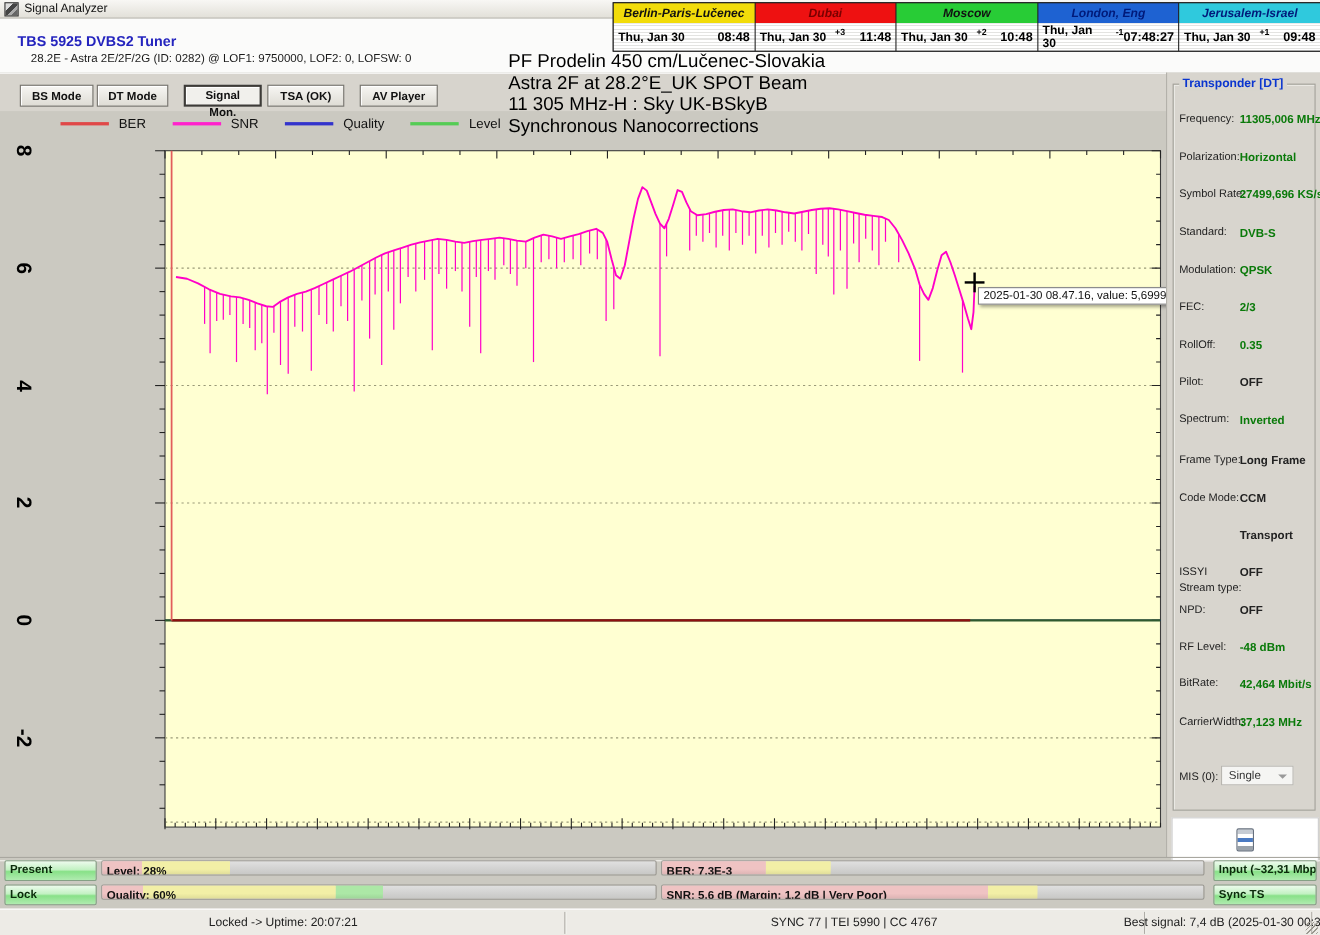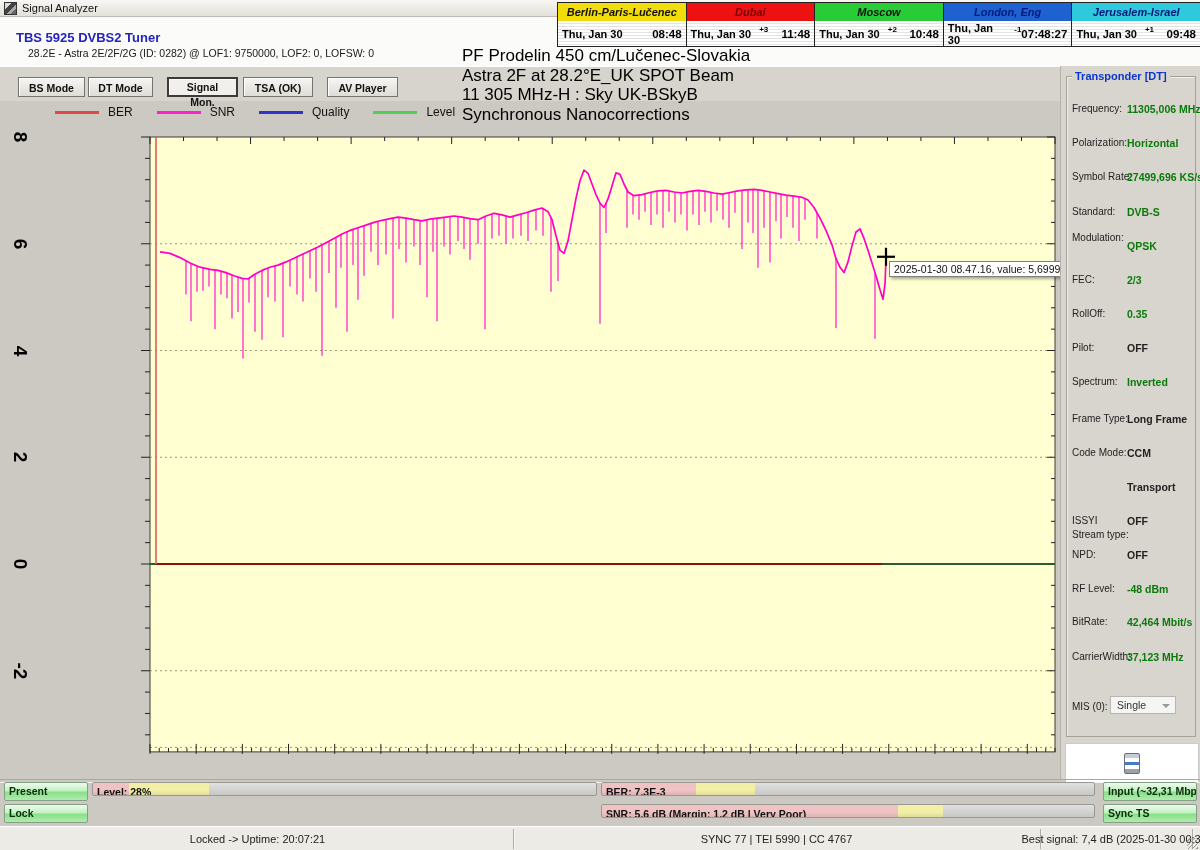--- a/index.html
+++ b/index.html
@@ -483,21 +483,21 @@
   <div class="gbtitle">Transponder [DT]</div>
   <div id="transponder-rows">
       <div class="tlabel" style="top: 103px;">Frequency:</div>
       <div class="tvalue green" style="top: 103px;">11305,006 MHz</div>
       <div class="tlabel" style="top: 137px;">Polarization:</div>
       <div class="tvalue green" style="top: 137px;">Horizontal</div>
       <div class="tlabel" style="top: 171px;">Symbol Rate:</div>
       <div class="tvalue green" style="top: 171px;">27499,696 KS/s</div>
       <div class="tlabel" style="top: 206px;">Standard:</div>
       <div class="tvalue green" style="top: 206px;">DVB-S</div>
-      <div class="tlabel" style="top: 232px;">Modulation:</div>
+      <div class="tlabel" style="top: 240px;">Modulation:</div>
       <div class="tvalue green" style="top: 240px;">QPSK</div>
       <div class="tlabel" style="top: 274px;">FEC:</div>
       <div class="tvalue green" style="top: 274px;">2/3</div>
       <div class="tlabel" style="top: 308px;">RollOff:</div>
       <div class="tvalue green" style="top: 308px;">0.35</div>
       <div class="tlabel" style="top: 342px;">Pilot:</div>
       <div class="tvalue" style="top: 342px;">OFF</div>
       <div class="tlabel" style="top: 376px;">Spectrum:</div>
       <div class="tvalue green" style="top: 376px;">Inverted</div>
       <div class="tlabel" style="top: 413px;">Frame Type:</div>
@@ -531,20 +531,26 @@
   <div class="pill" style="left:4px;top:782px;width:84px">Present</div>
   <div class="pill" style="left:4px;top:804px;width:84px">Lock</div>
   <div class="pill" style="left:1103px;top:782px;width:94px">Input (~32,31 Mbps)</div>
   <div class="pill" style="left:1103px;top:804px;width:94px">Sync TS</div>
 
   <div class="hbar" style="left:92px;top:782px;width:505px">
       <div class="seg" style="left: 36.36px; width: 79.79px; background: linear-gradient(rgb(242, 239, 166), rgb(242, 239, 166) 60%, rgba(0, 0, 0, 0.08)) rgb(242, 239, 166);"></div>
       <div class="seg" style="left: 0px; width: 36.36px; background: linear-gradient(rgb(239, 195, 195), rgb(239, 195, 195) 60%, rgba(0, 0, 0, 0.08)) rgb(239, 195, 195);"></div>
     <div class="lbl">Level: 28%</div>
     </div>
+  <div class="hbar" style="left:92px;top:804px;width:505px">
+      <div class="seg" style="left: 212.1px; width: 42.925px; background: linear-gradient(rgb(172, 232, 166), rgb(172, 232, 166) 60%, rgba(0, 0, 0, 0.08)) rgb(172, 232, 166);"></div>
+      <div class="seg" style="left: 36.865px; width: 175.235px; background: linear-gradient(rgb(242, 239, 166), rgb(242, 239, 166) 60%, rgba(0, 0, 0, 0.08)) rgb(242, 239, 166);"></div>
+      <div class="seg" style="left: 0px; width: 36.865px; background: linear-gradient(rgb(239, 195, 195), rgb(239, 195, 195) 60%, rgba(0, 0, 0, 0.08)) rgb(239, 195, 195);"></div>
+    <div class="lbl">Quality: 60%</div>
+    </div>
   <div class="hbar" style="left:601px;top:782px;width:494px">
       <div class="seg" style="left: 93.86px; width: 59.28px; background: linear-gradient(rgb(242, 239, 166), rgb(242, 239, 166) 60%, rgba(0, 0, 0, 0.08)) rgb(242, 239, 166);"></div>
       <div class="seg" style="left: 0px; width: 93.86px; background: linear-gradient(rgb(239, 195, 195), rgb(239, 195, 195) 60%, rgba(0, 0, 0, 0.08)) rgb(239, 195, 195);"></div>
     <div class="lbl">BER: 7,3E-3</div>
     </div>
   <div class="hbar" style="left:601px;top:804px;width:494px">
       <div class="seg" style="left: 296.4px; width: 44.46px; background: linear-gradient(rgb(242, 239, 166), rgb(242, 239, 166) 60%, rgba(0, 0, 0, 0.08)) rgb(242, 239, 166);"></div>
       <div class="seg" style="left: 0px; width: 296.4px; background: linear-gradient(rgb(239, 195, 195), rgb(239, 195, 195) 60%, rgba(0, 0, 0, 0.08)) rgb(239, 195, 195);"></div>
     <div class="lbl">SNR: 5,6 dB (Margin: 1,2 dB | Very Poor)</div>
     </div>

